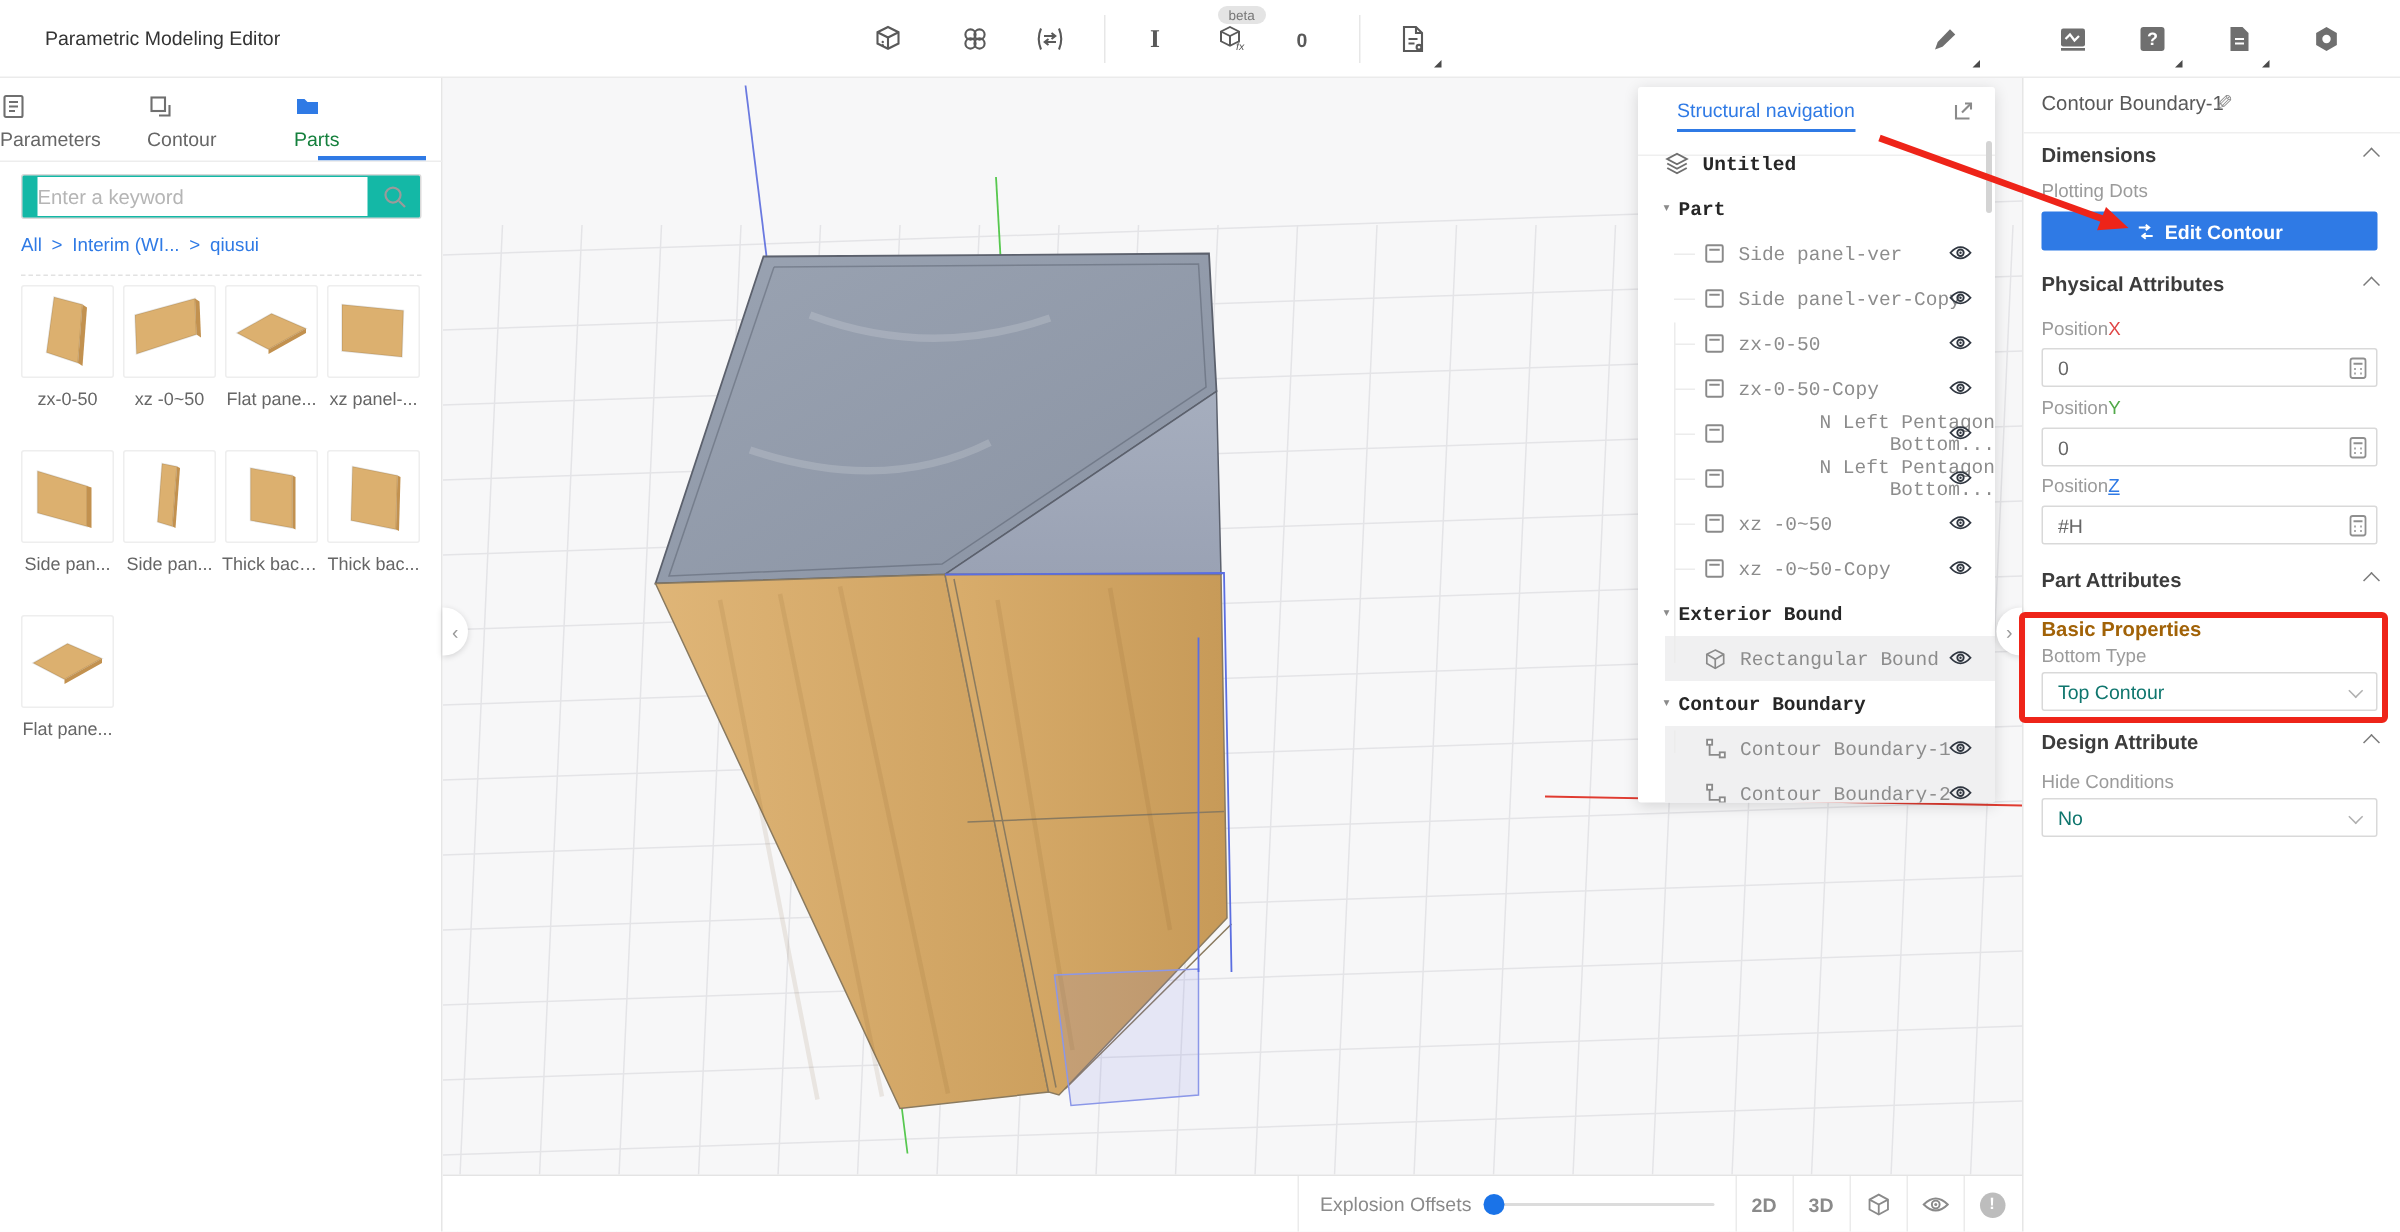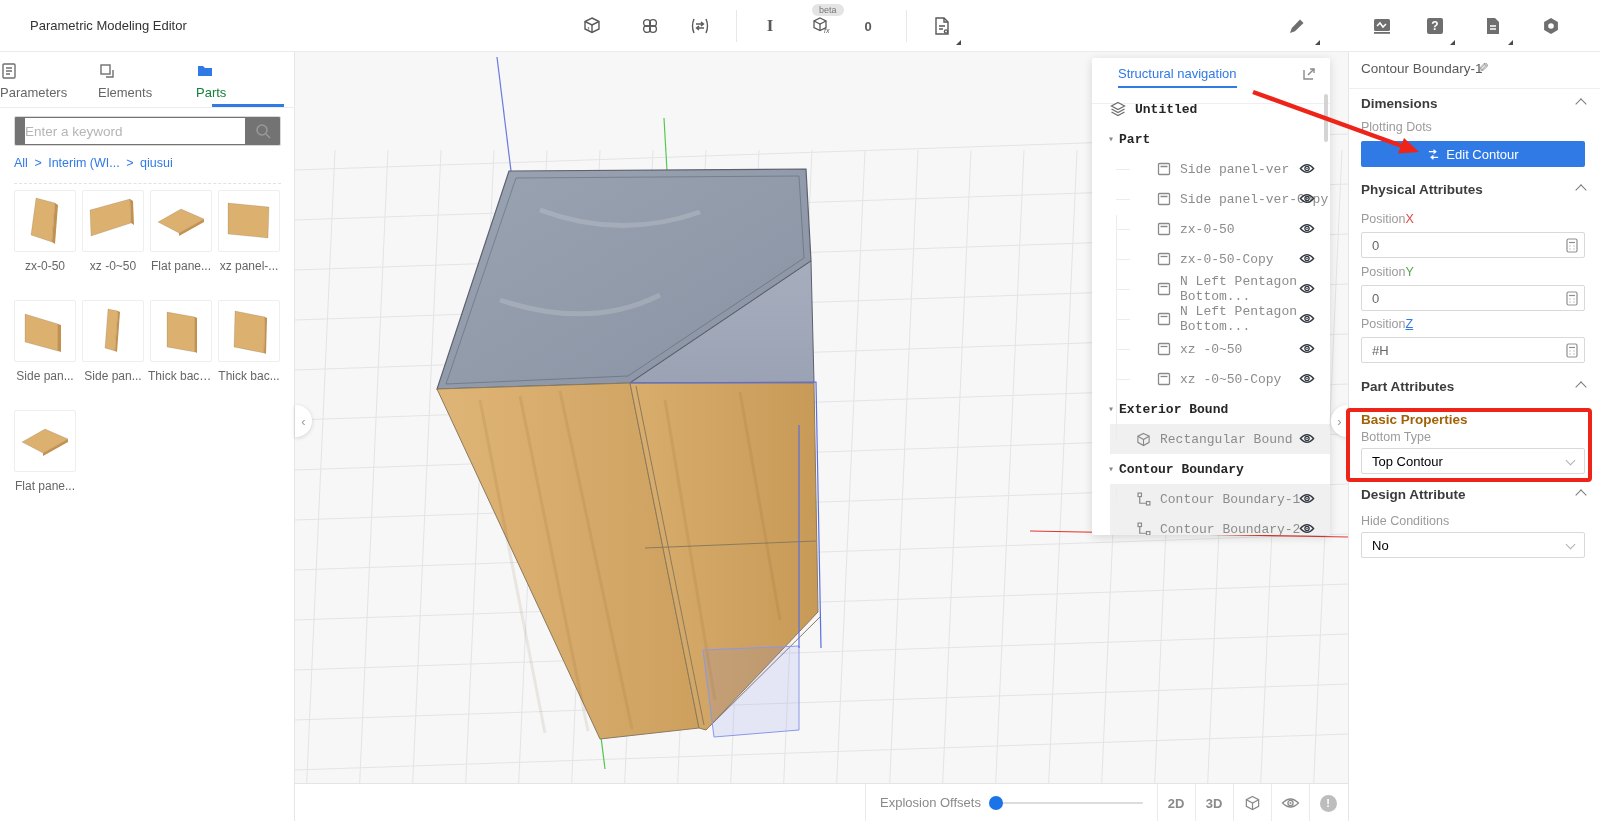--- a/index.html
+++ b/index.html
@@ -23,21 +23,21 @@
   
   #leftpanel { position:absolute; left:0; top:52px; width:295px; height:769px; background:#fff;
     border-right:1px solid #e6e6e6; z-index:15; }
   .ltab { position:absolute; top:8px; width:98px; height:46px; text-align:left; cursor:pointer; }
   .ltab .ti { height:20px; margin-top:2px; }
   .ltab .tl { font-size:13px; color:#666; margin-top:3px; }
   .ltab.active .tl { color:#15803d; }
   #tab-underline { position:absolute; left:212px; top:52px; width:72px; height:3px; background:#2f7ae5; }
   #tabs-border { position:absolute; left:0; top:55px; width:295px; height:1px; background:#ededed; }
   #searchbox { position:absolute; left:14px; top:64px; width:267px; height:30px; border:1px solid #d9d9d9;
-    border-radius:2px; background:#737373;padding-left:18px; }
+    border-radius:2px; background:#14b8a6;padding-left:18px; }
   #searchbox input { position:absolute; left:10px; top:1px; width:220px; height:26px; border:none; outline:none;
     font-size:13.5px; color:#555; font-family:inherit; }
   #searchbox input::placeholder { color:#b5b5b5; }
   #search-ico { position:absolute; right:8px; top:6px; }
   #breadcrumb { position:absolute; left:14px; top:104px; font-size:12.5px; }
   #breadcrumb .bc { color:#2f7ae5; cursor:pointer; }
   #breadcrumb .sep { color:#2f7ae5; margin:0 3px; }
   #parts-sep { position:absolute; left:14px; top:131px; width:267px; border-top:1px dashed #e2e2e2; }
   .pcard { position:absolute; width:62px; height:62px; background:#fff; border:1px solid #eeeeee;
     border-radius:2px; cursor:pointer; }
@@ -76,21 +76,21 @@
   #nav-title { position:absolute; left:26px; top:8px; font-size:13px; color:#2f7ae5;
     padding-bottom:5px; border-bottom:2px solid #2f7ae5; cursor:pointer; }
   #nav-expand { position:absolute; right:14px; top:9px; cursor:pointer; }
   #tree { position:absolute; left:0; top:36px; width:238px; }
   .trow { position:relative; height:30px; display:flex; align-items:center;font-family:Liberation Mono, monospace; }
   .trow .eye { position:absolute; right:15px; top:7px; cursor:pointer; }
   .trow.sel { background:#f0f0f1; margin-left:18px; padding-left:0; }
   .t-root { padding-left:18px; font-weight:bold; font-size:13px; color:#262626; }
   .t-group { padding-left:16px; font-weight:bold; font-size:13px; color:#262626; }
   .t-group .tri { color:#8a8a8a; font-size:10px; margin-right:5px; }
-  .t-item { padding-left:65px; font-size:13px; color:#8c8c8c; }
+  .t-item { padding-left:44px; font-size:13px; color:#8c8c8c;text-align:right; }
   .t-item .ic, .t-root .ic, .trow.sel .ic { margin-right:9px; display:flex; }
   .trow.sel { font-size:13px; color:#8c8c8c; }
   .trow.sel .inner { display:flex; align-items:center; padding-left:26px; }
   .guide { position:absolute; left:24px; top:15px; width:14px; height:1px; background:#ececec; }
   .vguide { position:absolute; left:24px; width:1px; background:#ececec; }
   #nav-scrollthumb { position:absolute; right:2px; top:36px; width:4px; height:48px; background:#d4d4d4; border-radius:2px; }
 
   
   #propspanel { position:absolute; left:1348px; top:52px; width:252px; height:769px; background:#fff;
     border-left:1px solid #e6e6e6; z-index:15; }
@@ -103,26 +103,26 @@
     border-right:1.5px solid #7a7a7a; transform:rotate(-45deg); cursor:pointer; }
   .field-label { position:absolute; left:12px; font-size:12.5px; color:#9b9b9b; }
   .axis-x { color:#e04646; } .axis-y { color:#52a94a; } .axis-z { color:#2f7ae5; text-decoration:underline; }
   .tbox { position:absolute; left:12px; width:224px; height:26px; border:1px solid #d9d9d9; border-radius:2px;
     background:#fff; }
   .tbox input { position:absolute; left:10px; top:1px; width:180px; height:22px; border:none; outline:none;
     font-size:13px; color:#666; font-family:inherit; background:transparent; }
   .tbox .calc { position:absolute; right:6px; top:5px; cursor:pointer; }
   .dropdown { position:absolute; left:12px; width:224px; height:26px; border:1px solid #d9d9d9; border-radius:2px;
     background:#fff; cursor:pointer; }
-  .dropdown .dval { position:absolute; left:10px; top:5px; font-size:13px; color:#000000; }
+  .dropdown .dval { position:absolute; left:10px; top:5px; font-size:13px; color:#0f766e; }
   .dropdown .dchev { position:absolute; right:10px; top:8px; width:7px; height:7px;
     border-bottom:1.2px solid #b0b0b0; border-right:1.2px solid #b0b0b0; transform:rotate(45deg); }
   #edit-contour-btn { position:absolute; left:12px; top:89px; width:224px; height:26px; background:#2f7ae5;
     border:none; border-radius:2px; color:#fff; font-size:13px; cursor:pointer; display:flex;
-    align-items:center; justify-content:center; gap:6px; font-family:inherit; }
+    align-items:center; justify-content:center; gap:6px; font-family:inherit;font-weight:bold; }
 
   
   #red-rect { position:absolute; left:1346px; top:408px; width:246px; height:74px;
     border:4px solid #ee2419; border-radius:4px; z-index:50; pointer-events:none; }
   #red-arrow { position:absolute; left:0; top:0; z-index:51; pointer-events:none; }
 </style>
 </head>
 <body>
 
 <div id="topbar">
@@ -224,21 +224,21 @@
     </div>
     <div class="tl">Parameters</div>
   </div>
   <div class="ltab" style="left:98px">
     <div class="ti">
       <svg width="18" height="18" viewBox="0 0 18 18" fill="none" stroke="#6f6f6f" stroke-width="1.4">
         <rect x="3" y="3" width="9" height="9"></rect>
           <path d="M8 15 H15 V8"></path>
         </svg>
     </div>
-    <div class="tl">Elements</div>
+    <div class="tl">Contour</div>
   </div>
   <div class="ltab active" style="left:196px">
     <div class="ti">
       <svg width="18" height="18" viewBox="0 0 18 18">
           <path d="M2 4 H7 L9 6 H16 V14 H2 Z" fill="#2f7ae5"></path>
         </svg>
     </div>
     <div class="tl">Parts</div>
   </div>
   <div id="tab-underline"></div>

